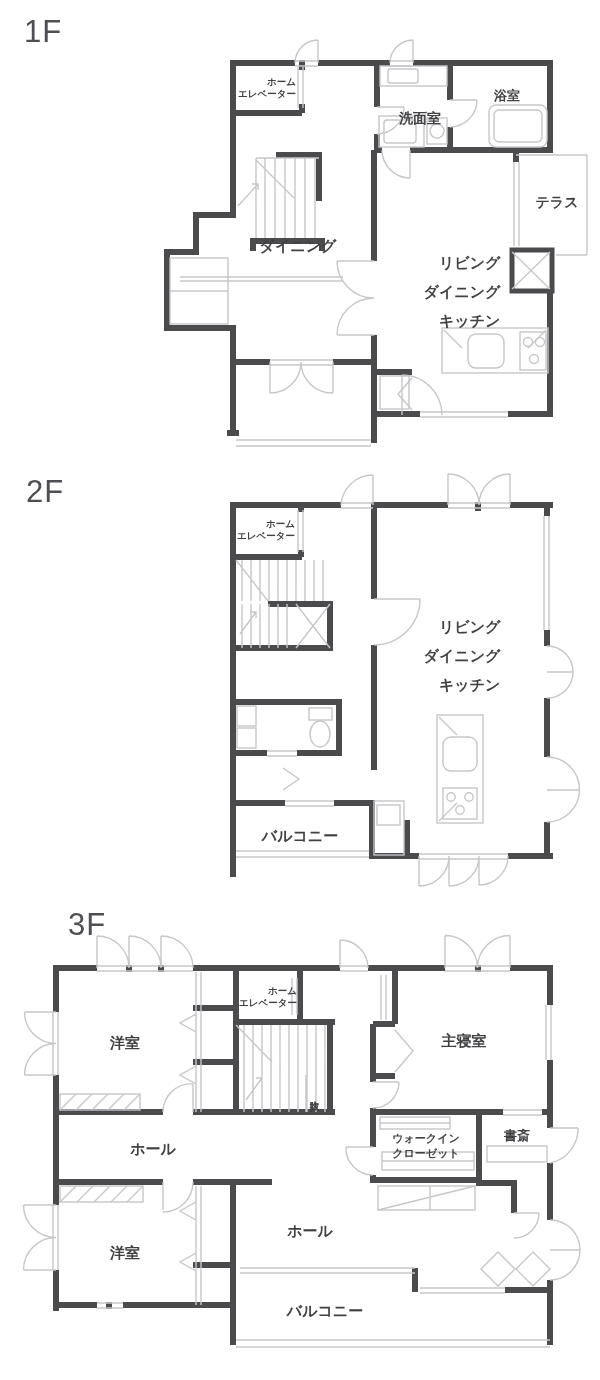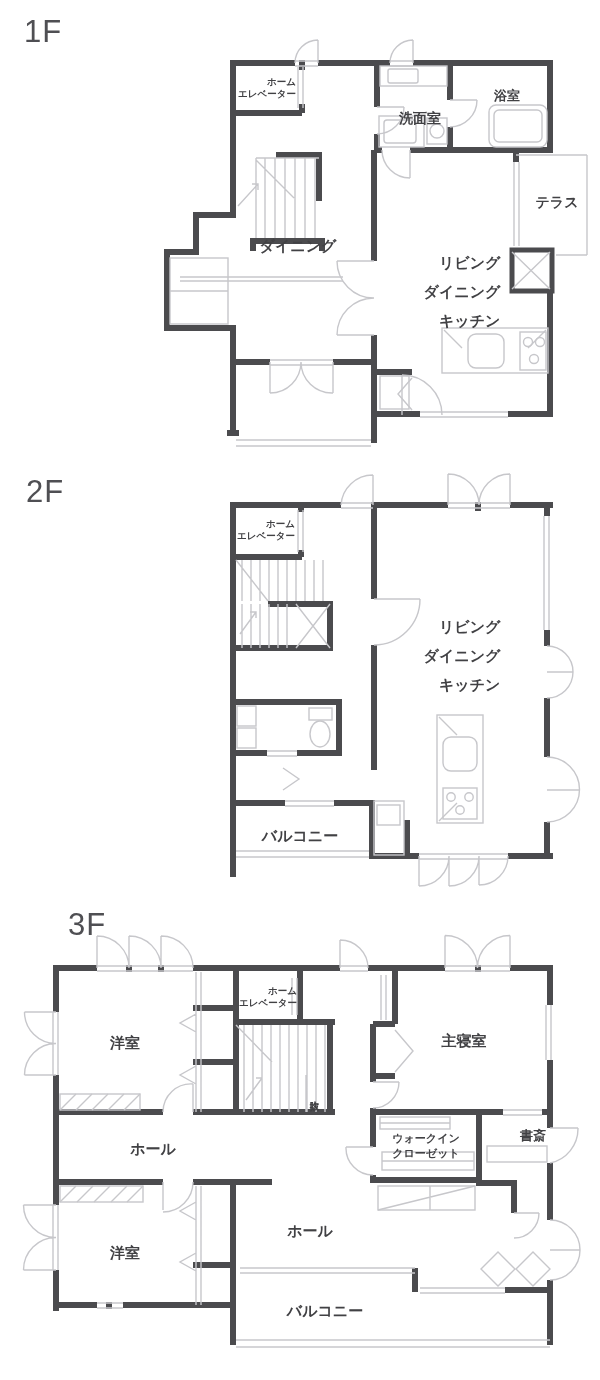--- a/index.html
+++ b/index.html
@@ -257,18 +257,18 @@
   </svg>
 
   <div class="room-label" style="left:125px;top:1042px;">洋室</div>
   <div class="room-label sm" style="left:268px;top:997px;">ホーム
 エレベーター</div>
   <div class="room-label" style="left:464px;top:1040px;">主寝室</div>
   <div class="room-label vert" style="left:315px;top:1094px;">吹抜</div>
   <div class="room-label" style="left:153px;top:1148px;">ホール</div>
   <div class="room-label md" style="left:426px;top:1145px;">ウォークイン
 クローゼット</div>
-  <div class="room-label md" style="left:517px;top:1136px;font-size:13px;margin-left:16px;">書斎</div>
+  <div class="room-label md" style="left:517px;top:1136px;font-size:13px;">書斎</div>
   <div class="room-label" style="left:125px;top:1252px;">洋室</div>
   <div class="room-label" style="left:310px;top:1230px;">ホール</div>
   <div class="room-label" style="left:325px;top:1310px;">バルコニー</div>
 
 </div>
 
 </body></html>

